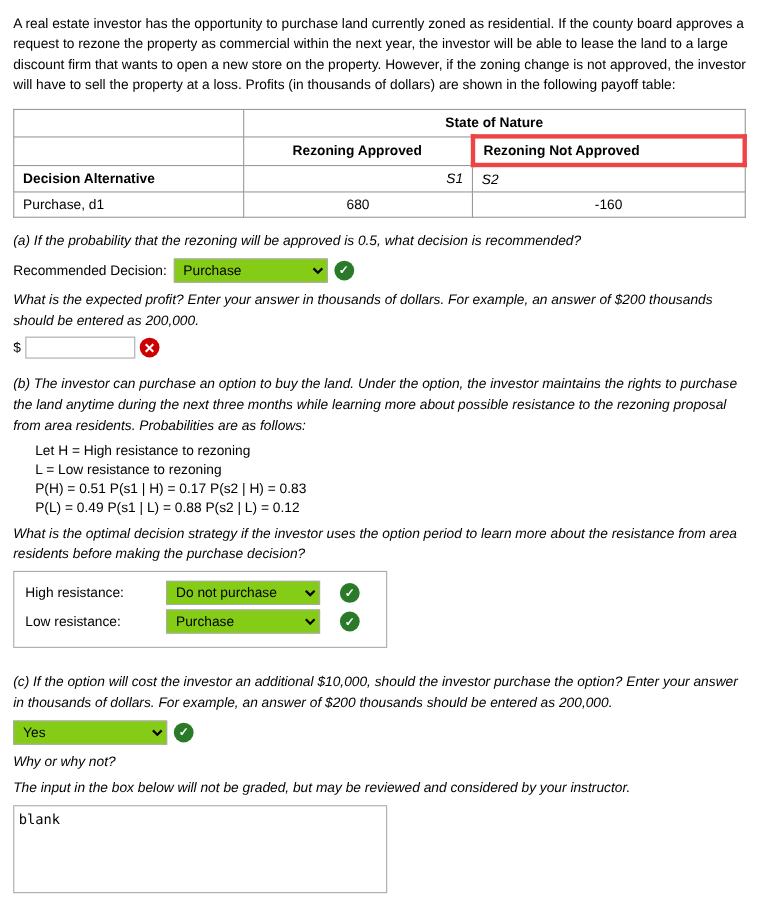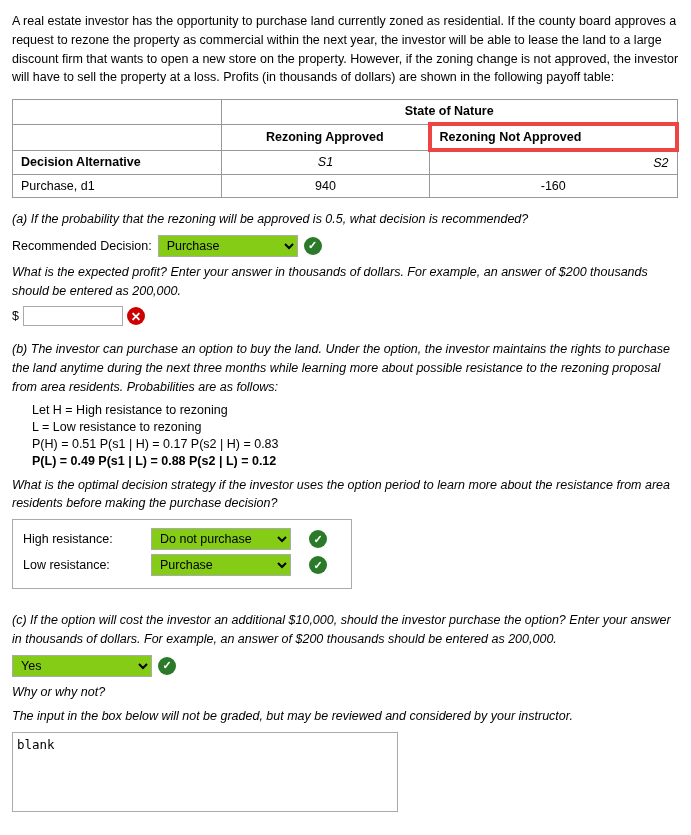--- a/index.html
+++ b/index.html
@@ -125,21 +125,21 @@
     .resistance-label {
       font-size: 12.5px;
       white-space: nowrap;
       min-width: 110px;
     }
     .prob-line {
       font-size: 12.5px;
       margin-bottom: 3px;
     }
     .textarea-box {
-      width: 386px;
+      width: 340px;
       height: 80px;
       border: 1px solid #aaa;
       padding: 4px;
       font-size: 12.5px;
       display: block;
       margin-bottom: 20px;
       resize: none;
     }
     .indent {
       padding-left: 20px;
@@ -158,26 +158,26 @@
     </tr>
     <tr>
       <th style="border:1px solid #999; background:#fff; text-align:left;"></th>
       <th style="border:1px solid #999; text-align:center; font-weight:bold;">Rezoning Approved</th>
       <th style="border:4px solid #ef4444; text-align:left; font-weight:bold;">Rezoning Not Approved</th>
     </tr>
   </thead>
   <tbody>
     <tr>
       <td class="left-label">Decision Alternative</td>
-      <td style="text-align:center; font-style:italic; border:1px solid #999;">S1</td>
-      <td style="text-align:right; font-style:italic; border:1px solid #999;">S2</td>
+      <td style="text-align:right; font-style:italic; border:1px solid #999;">S1</td>
+      <td style="text-align:left; font-style:italic; border:1px solid #999;">S2</td>
     </tr>
     <tr>
       <td class="left-data">Purchase, d1</td>
-      <td style="text-align:center; border:1px solid #999;">940</td>
+      <td style="text-align:center; border:1px solid #999;">680</td>
       <td style="text-align:center; border:1px solid #999;">-160</td>
     </tr>
   </tbody>
 </table>
 
 <div class="section">
   <p class="section-title">(a) If the probability that the rezoning will be approved is 0.5, what decision is recommended?</p>
   <div class="row-item">
     <span class="row-label">Recommended Decision:</span>
     <select>
@@ -192,21 +192,21 @@
     <input type="text" value="" style="">
     <span class="x-icon">✕</span>
   </div>
 </div>
 
 <div class="section">
   <p class="section-title">(b) The investor can purchase an option to buy the land. Under the option, the investor maintains the rights to purchase the land anytime during the next three months while learning more about possible resistance to the rezoning proposal from area residents. Probabilities are as follows:</p>
   <p class="prob-line indent">Let H = High resistance to rezoning</p>
   <p class="prob-line indent">L = Low resistance to rezoning</p>
   <p class="prob-line indent">P(H) = 0.51  P(s1 | H) = 0.17  P(s2 | H) = 0.83</p>
-  <p class="prob-line indent" style="margin-bottom:8px;font-weight:bold;">P(L) = 0.49  P(s1 | L) = 0.88  P(s2 | L) = 0.12</p>
+  <p class="prob-line indent" style="margin-bottom:8px;">P(L) = 0.49  P(s1 | L) = 0.88  P(s2 | L) = 0.12</p>
   <p class="section-title">What is the optimal decision strategy if the investor uses the option period to learn more about the resistance from area residents before making the purchase decision?</p>
   <div class="boxed-section">
     <div class="resistance-row">
       <span class="resistance-label">High resistance:</span>
       <select>
         <option>Do not purchase</option>
         <option>Purchase</option>
       </select>
       <span class="check-icon">✓</span>
     </div>

